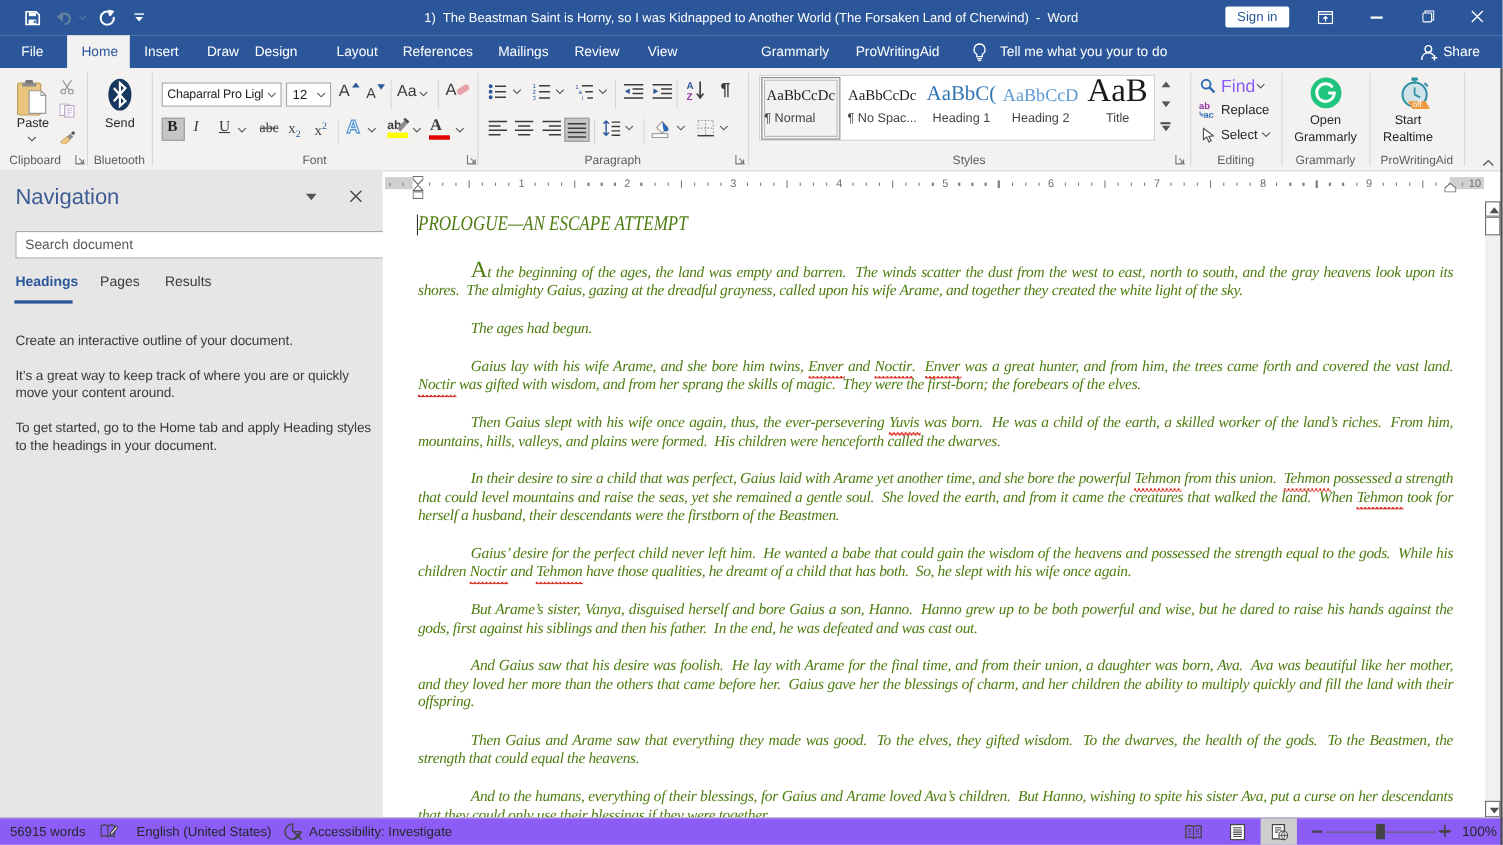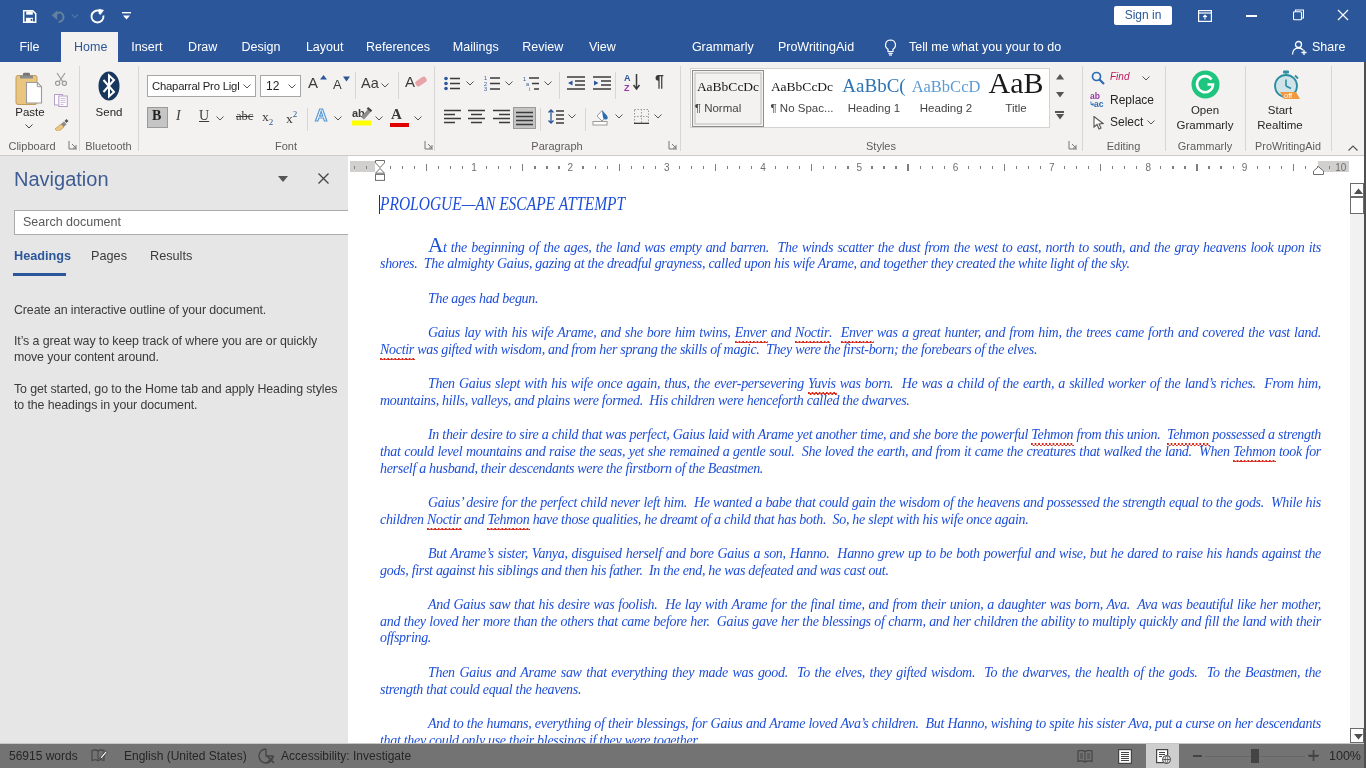--- a/index.html
+++ b/index.html
@@ -6,34 +6,34 @@
   font-family:"Liberation Sans",sans-serif;background:#fff;}
 *{box-sizing:border-box;}
 .abs{position:absolute;}
 #titlebar{position:absolute;left:0;top:0;width:1366px;height:32px;background:#2b579a;color:#fff;}
 #tabrow{position:absolute;left:0;top:32px;width:1366px;height:30px;background:#2b579a;color:#fff;}
 #ribbon{position:absolute;left:0;top:62px;width:1366px;height:94px;background:#f3f2f1;border-bottom:1px solid #cccbca;}
 #main{position:absolute;left:0;top:156px;width:1366px;height:587px;background:#fff;overflow:hidden;}
 #navpane{position:absolute;left:0;top:0;width:348px;height:587px;background:#e7e6e6;}
 #docarea{position:absolute;left:348px;top:0;width:1002px;height:587px;background:#fff;}
 #scrollbar{position:absolute;left:1350px;top:0;width:14px;height:587px;background:#fff;}
-#doc{position:absolute;left:32px;top:35.5px;width:941px;font-family:"Liberation Serif",serif;font-style:italic;color:#1d4ed8;}
+#doc{position:absolute;left:32px;top:35.5px;width:941px;font-family:"Liberation Serif",serif;font-style:italic;color:#4d7c0f;}
 #doc p{margin:0 0 17.9px 0;font-size:14px;letter-spacing:-0.3px;line-height:16.6px;text-align:justify;text-indent:48px;}
 .doctitle{font-size:19px;line-height:23px;margin-bottom:22.2px;transform:scaleX(0.815);transform-origin:0 50%;}
 .bigA{font-size:21px;font-style:normal;}
 .sq{position:relative;}
 .sq::after{content:"";position:absolute;left:0;right:-1px;bottom:-3.2px;height:2.2px;
 background-image:repeating-linear-gradient(90deg,#d8281c 0 1.8px,transparent 1.8px 3.6px),repeating-linear-gradient(90deg,transparent 0 1.8px,#d8281c 1.8px 3.6px);
 background-size:3.6px 1.5px,3.6px 1.5px;background-position:0 0,0 1.1px;background-repeat:repeat-x,repeat-x;}
 .caret-line{position:absolute;left:-1.5px;top:3px;width:1.2px;height:19px;background:#333;}
 #ruler{position:absolute;left:0;top:5px;width:1002px;height:11px;background:#fff;}
 .rtick{position:absolute;background:#7e7e7e;}
 .rnum{position:absolute;top:1px;font-size:10px;color:#6e6e6e;transform:translateX(-50%);}
 .rgray{position:absolute;top:0;height:11px;background:#d2d0ce;}
-#statusbar{position:absolute;left:0;top:743px;width:1366px;height:25px;background:#737373;border-top:1px solid #c9c7c5;color:#262626;}
+#statusbar{position:absolute;left:0;top:743px;width:1366px;height:25px;background:#8b5cf6;border-top:1px solid #c9c7c5;color:#262626;}
 .tabc{position:absolute;top:0;height:30px;line-height:30px;font-size:12.5px;color:#fff;transform:translateX(-50%);white-space:nowrap;}
 .grouplabel{position:absolute;bottom:3px;font-size:11px;color:#5f5d5b;width:100%;text-align:center;}
 .gsep{position:absolute;top:4px;bottom:4px;width:1px;background:#d8d6d4;}
 .launcher{position:absolute;bottom:5px;width:10px;height:10px;}
 svg{display:block;}
 </style>
 </head>
 <body>
 
 <div id="titlebar">
@@ -57,20 +57,21 @@
 
   <svg class="abs" style="left:89px;top:8px" width="17" height="17" viewBox="0 0 17 17">
     <path d="M10.55 2.9 A6 6 0 1 0 14.4 7.5" fill="none" stroke="#fff" stroke-width="1.9"></path>
     <path d="M9.6 0.7 L15 2 L11.6 6.7 L9.7 5.9 z" fill="#fff"></path>
   </svg>
 
   <svg class="abs" style="left:122px;top:12px" width="9" height="9" viewBox="0 0 9 9">
     <rect x="0" y="0" width="9" height="1.4" fill="#fff"></rect>
     <path d="M1 3.5 l7 0 l-3.5 4 z" fill="#fff"></path>
   </svg>
+  <div class="abs" style="left:683px;top:0;transform:translateX(-50%);white-space:nowrap;line-height:32px;font-size:11.8px;color:#fff;">1)&nbsp; The Beastman Saint is Horny, so I was Kidnapped to Another World (The Forsaken Land of Cherwind)&nbsp; -&nbsp; Word</div>
 
   <div class="abs" style="left:1114px;top:6px;width:58px;height:19px;background:#fff;border-radius:2px;text-align:center;line-height:19px;font-size:12px;color:#2b579a;">Sign in</div>
 
   <svg class="abs" style="left:1198px;top:10px" width="14" height="12" viewBox="0 0 14 12">
     <rect x="0.6" y="0.6" width="12.8" height="10.8" fill="none" stroke="#fff" stroke-width="1.2"></rect>
     <line x1="0.6" y1="3" x2="13.4" y2="3" stroke="#fff" stroke-width="1.2"></line>
     <path d="M7 9.5 l0 -4 M5.2 7 L7 5.2 L8.8 7" stroke="#fff" stroke-width="1.1" fill="none"></path>
   </svg>
 
   <div class="abs" style="left:1246px;top:15px;width:11px;height:1.5px;background:#fff;"></div>
@@ -84,21 +85,21 @@
     <path d="M1 1 L11 11 M11 1 L1 11" stroke="#fff" stroke-width="1.2"></path>
   </svg>
 </div>
 
 <div id="tabrow">
   <div class="abs" style="left:61px;top:0;width:57px;height:30px;background:#f3f2f1;"></div>
   <div class="tabc" style="left:29.5px;">File</div>
   <div class="tabc" style="left:90.7px;color:#2b579a;">Home</div>
   <div class="tabc" style="left:146.8px;">Insert</div>
   <div class="tabc" style="left:202.7px;">Draw</div>
-  <div class="tabc" style="left:261px;">Design</div>
+  <div class="tabc" style="left:251px;">Design</div>
   <div class="tabc" style="left:324.7px;">Layout</div>
   <div class="tabc" style="left:398px;">References</div>
   <div class="tabc" style="left:475.8px;">Mailings</div>
   <div class="tabc" style="left:542.7px;">Review</div>
   <div class="tabc" style="left:602.4px;">View</div>
   <div class="tabc" style="left:653.6px;margin-top:47px;">Help</div>
   <div class="tabc" style="left:722.8px;">Grammarly</div>
   <div class="tabc" style="left:816px;">ProWritingAid</div>
 
   <svg class="abs" style="left:884px;top:7px" width="13" height="17" viewBox="0 0 13 17">
@@ -363,21 +364,21 @@
       <path d="M1 1 l0 8 l8 0" fill="none" stroke="#777" stroke-width="1"></path>
         <path d="M4 4 l4 4 M8 5 l0 3 l-3 0" fill="none" stroke="#777" stroke-width="1"></path>
     </svg>
     <div class="gsep" style="left:1082px;"></div>
   </div>
   <div id="grp-editing">
     <svg class="abs" style="left:1091px;top:9px" width="14" height="14" viewBox="0 0 14 14">
       <circle cx="5.5" cy="5.5" r="4" fill="none" stroke="#2b6cb5" stroke-width="1.7"></circle>
       <path d="M8.5 8.5 L13 13" stroke="#2b6cb5" stroke-width="2.2"></path>
     </svg>
-    <div class="abs" style="left:1110px;top:9px;font-size:10px;color:#be185d;font-style:italic;">Find</div>
+    <div class="abs" style="left:1110px;top:9px;font-size:16px;color:#8b5cf6;">Find</div>
     <svg class="abs" style="left:1142px;top:14px" width="8" height="5" viewBox="0 0 8 5">
         <path d="M0.5 0.5 L4 4 L7.5 0.5" stroke="#555" fill="none"></path>
       </svg>
     <svg class="abs" style="left:1089px;top:30px" width="18" height="15" viewBox="0 0 18 15">
       <text x="1" y="7" font-size="8.5" font-weight="bold" fill="#9637a4" font-family="Liberation Sans">ab</text>
       <text x="5" y="15" font-size="8.5" font-weight="bold" fill="#2b6cb5" font-family="Liberation Sans">ac</text>
       <path d="M2 9.5 v3 h2.5 M3.5 11 l1.5 1.5 l-1.5 1.5" fill="none" stroke="#2b6cb5" stroke-width="0.9"></path>
     </svg>
     <div class="abs" style="left:1110px;top:31px;font-size:12px;color:#262626;">Replace</div>
     <svg class="abs" style="left:1093px;top:54px" width="11" height="14" viewBox="0 0 11 14">

